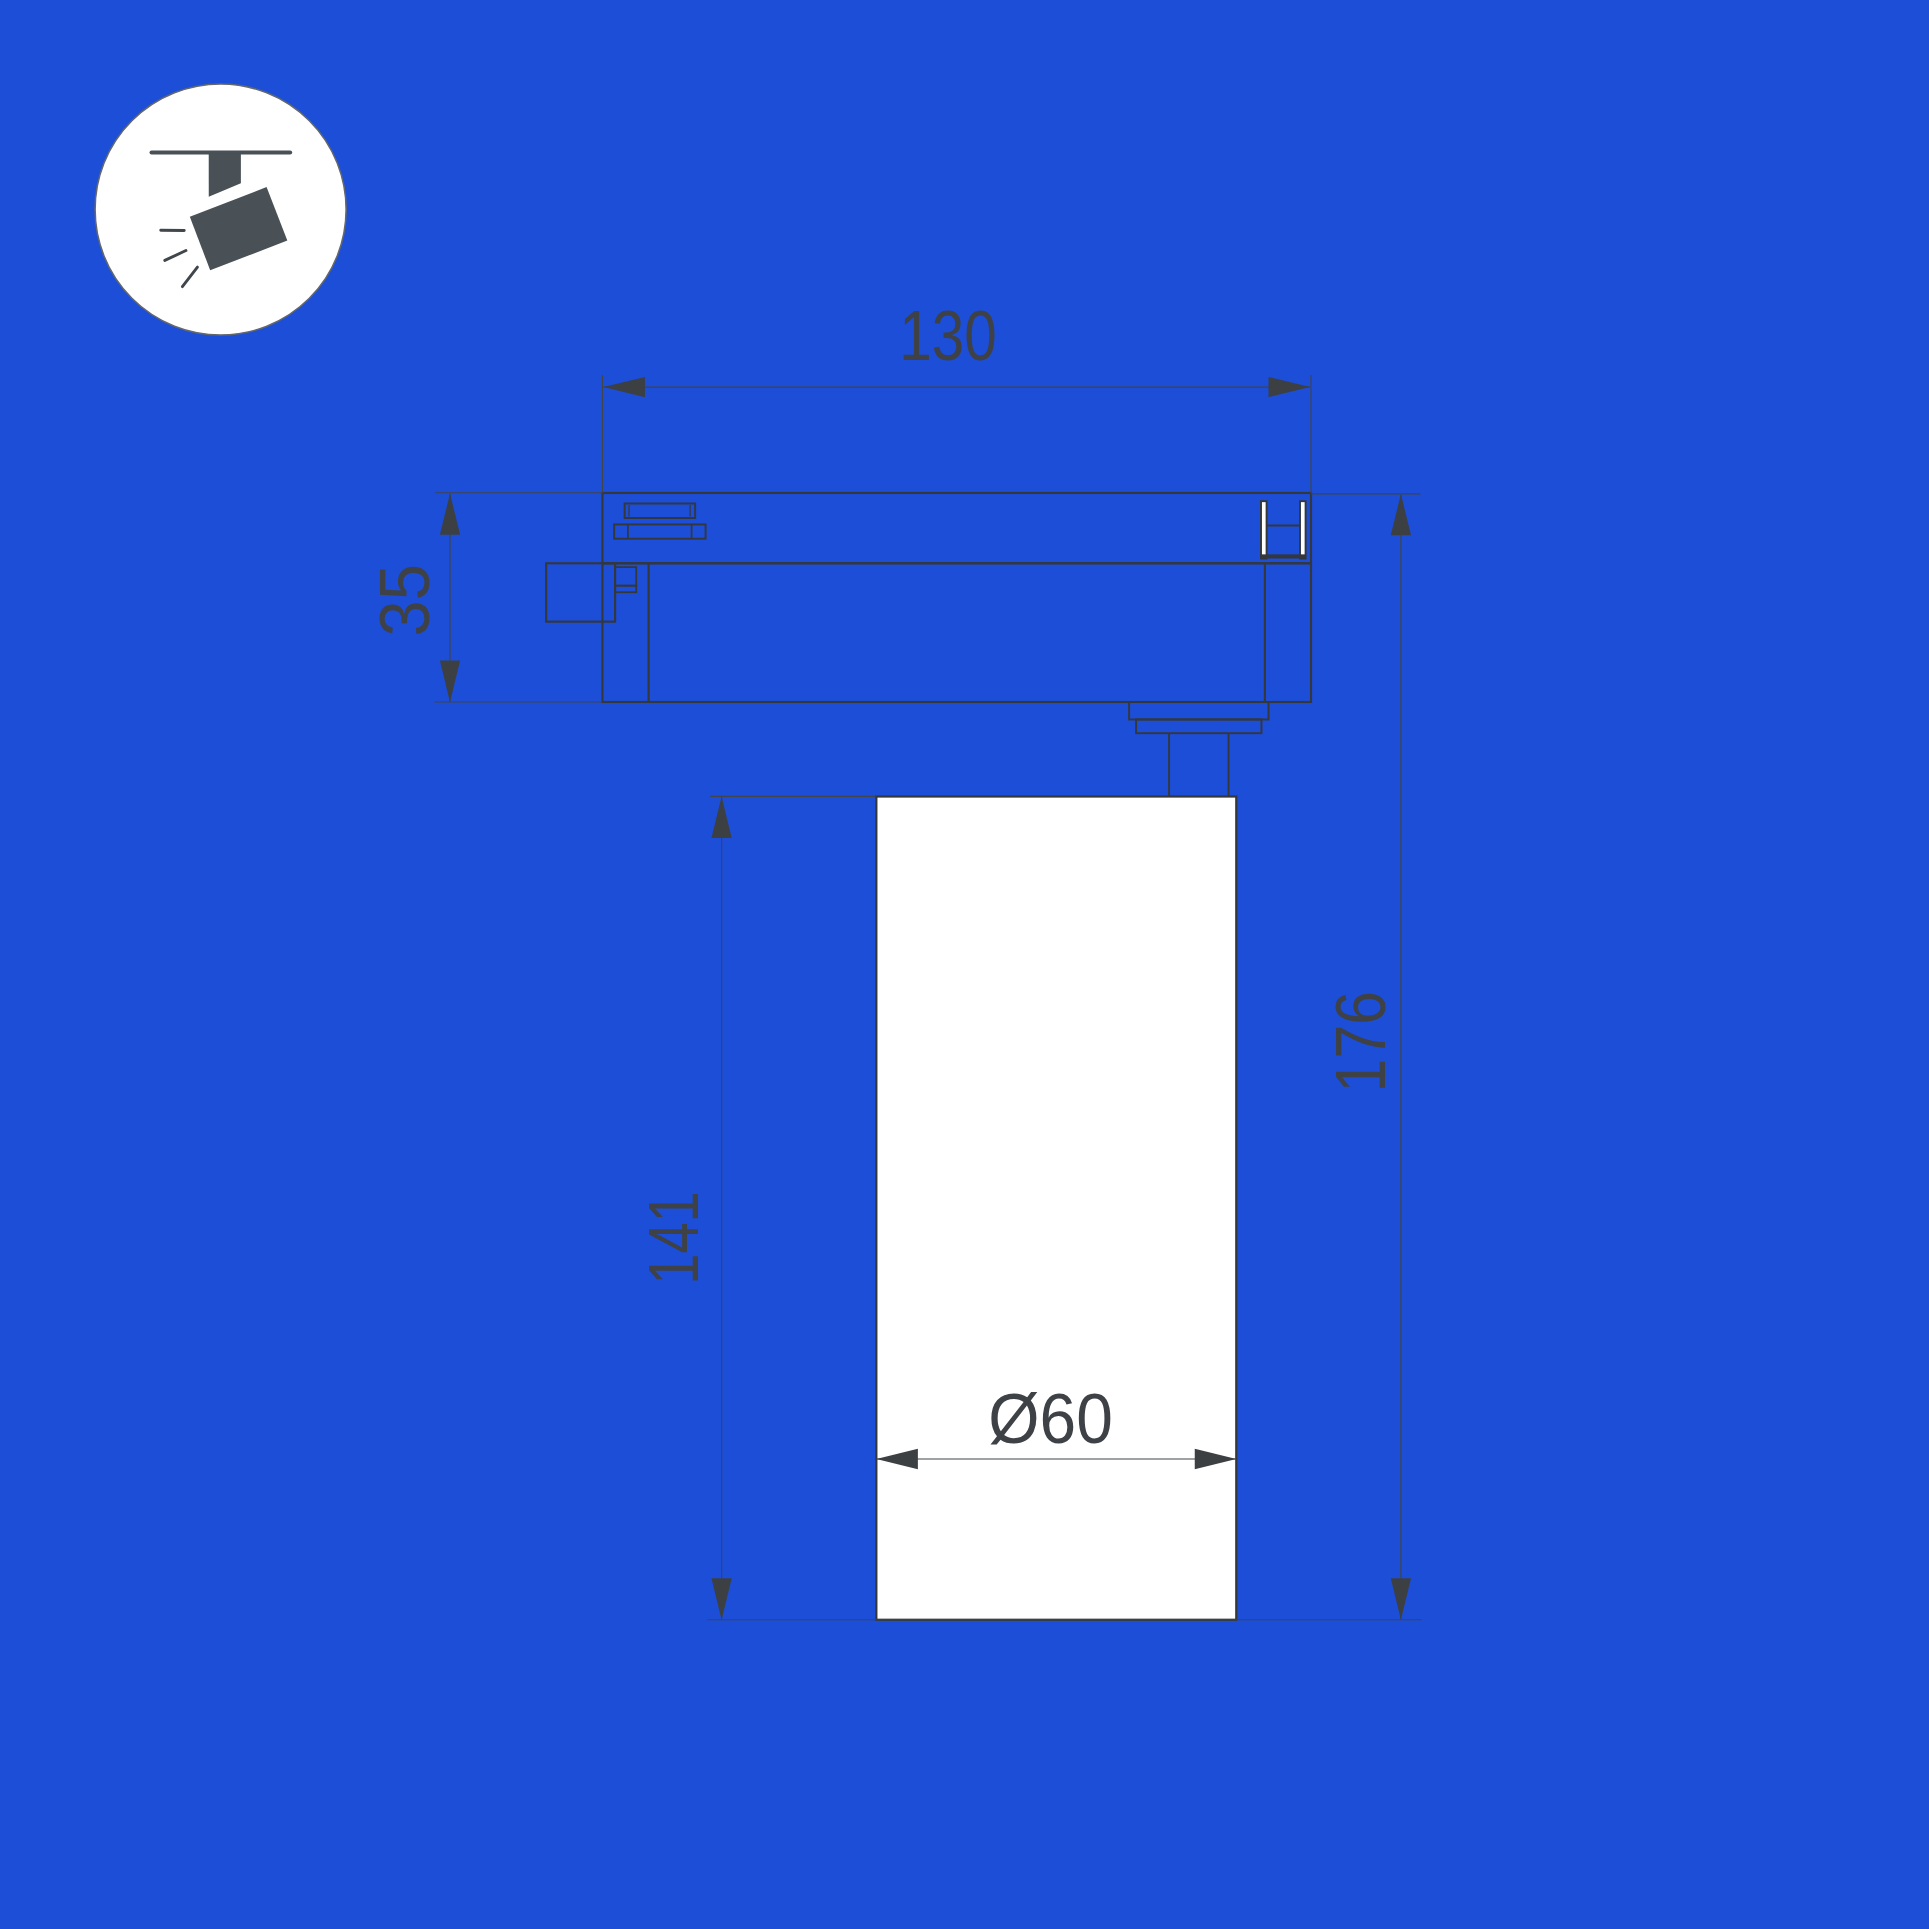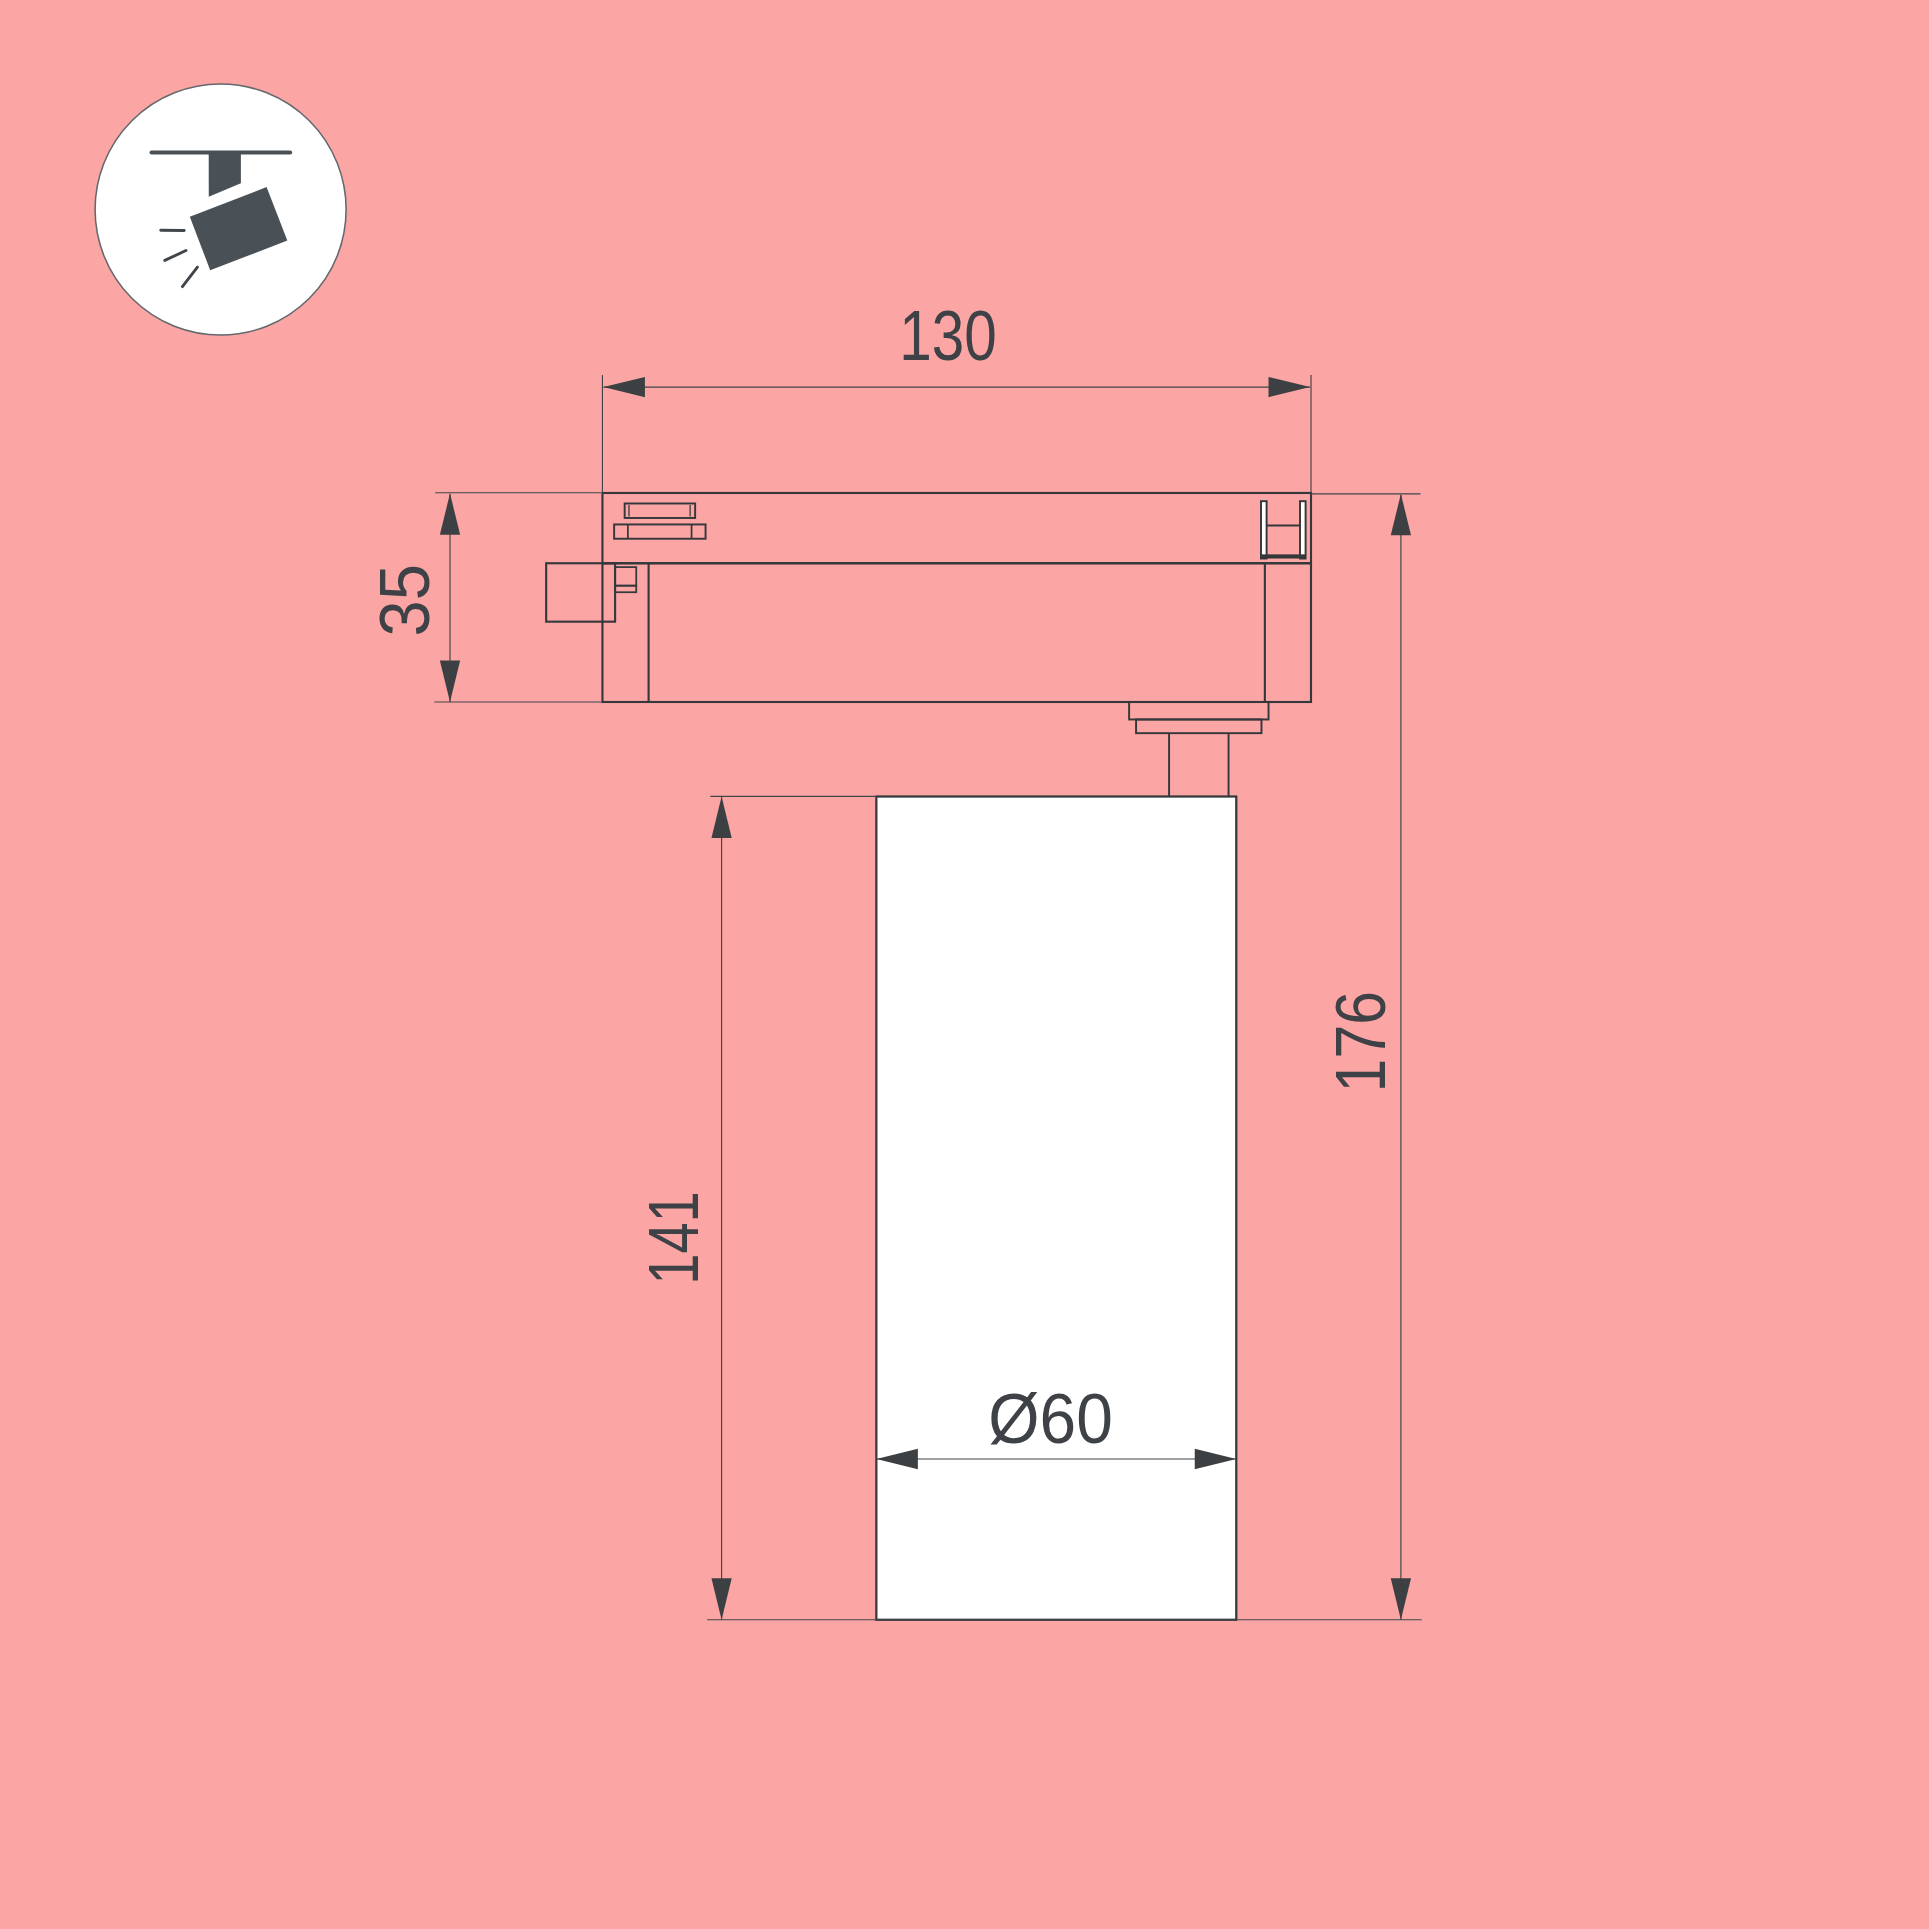--- a/index.html
+++ b/index.html
@@ -1,16 +1,16 @@
 <!DOCTYPE html>
 <html><head>
 <meta charset="utf-8">
 <style>
   html,body{margin:0;padding:0;background:#ffffff;}
-  .page{width:1929px;height:1929px;position:relative;background:#fca5a5;}
+  .page{width:1929px;height:1929px;position:relative;background:#1d4ed8;}
   svg{position:absolute;left:0;top:0;}
   text{font-family:"Liberation Sans", sans-serif;fill:#3e4246;}
 </style>
 </head>
 <body>
 <div class="page">
 <svg width="1929" height="1929" viewBox="0 0 1998 1998">
 
   <circle cx="228.5" cy="217" r="130" fill="#ffffff" stroke="#63686c" stroke-width="1.6"></circle>
 

